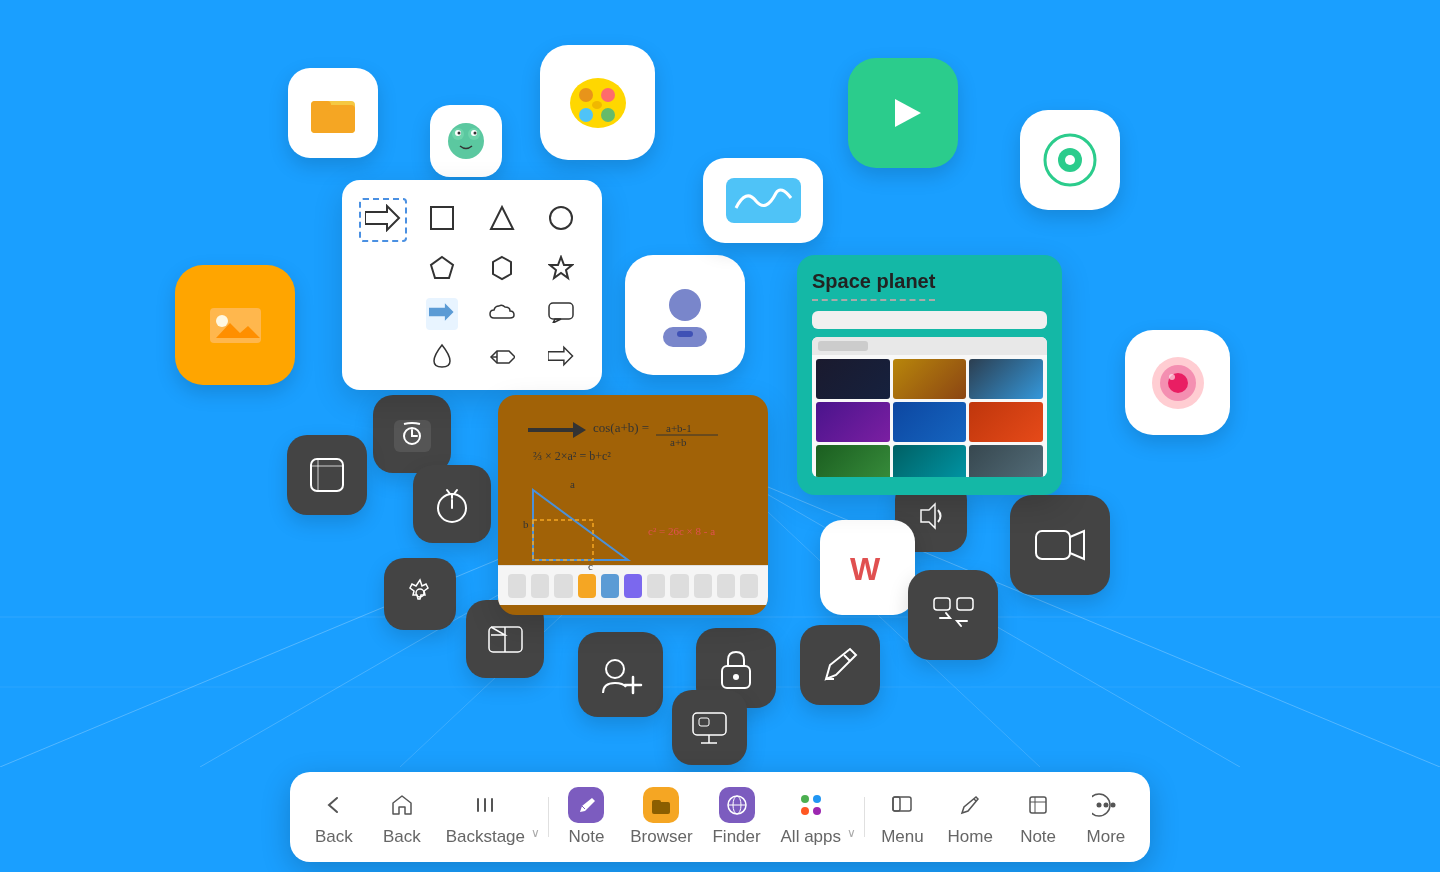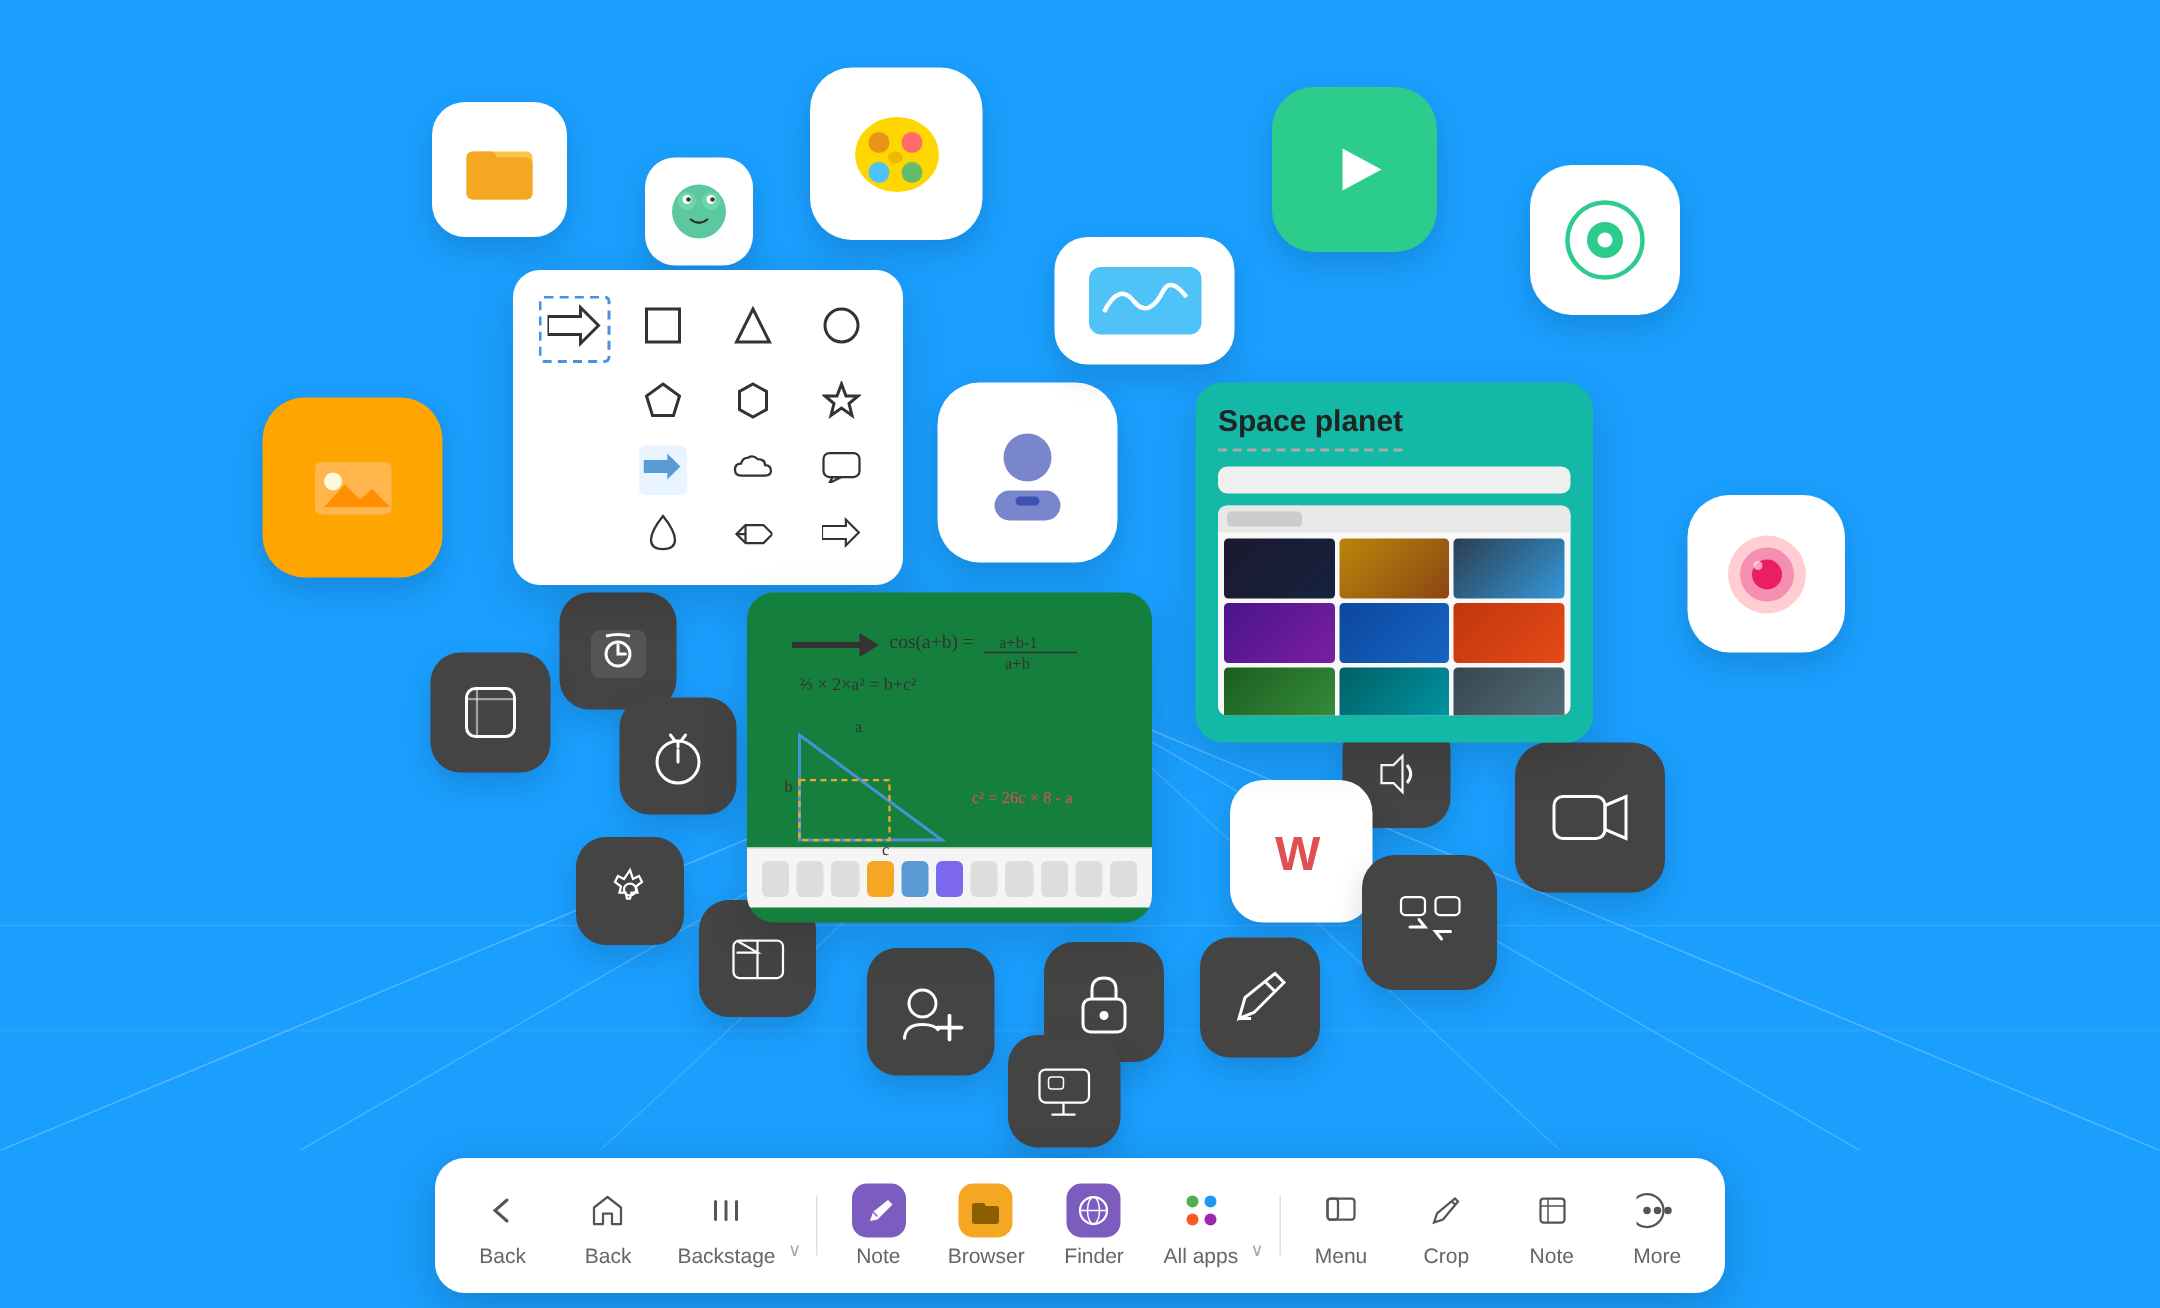--- a/index.html
+++ b/index.html
@@ -70,21 +70,21 @@
       border-radius: 4px;
     }
 
     
     .math-card {
       position: absolute;
       top: 395px;
       left: 498px;
       width: 270px;
       height: 220px;
-      background: #15803d;
+      background: #a16207;
       border-radius: 18px;
       box-shadow: 0 10px 30px rgba(0,0,0,0.15);
       overflow: hidden;
     }
 
     .math-content {
       padding: 15px 20px;
       height: 170px;
       position: relative;
     }
@@ -216,21 +216,21 @@
       background: #7c5cbf;
       border-radius: 10px;
       color: white;
     }
 
     .taskbar-icon.allapps-icon {
       border-radius: 10px;
     }
 
     .taskbar-label {
-      font-size: 14px;
+      font-size: 17px;
       color: #666;
       text-align: center;
     }
 
     .taskbar-divider {
       width: 1px;
       height: 40px;
       background: #e0e0e0;
     }
 
@@ -688,21 +688,21 @@
     <span class="taskbar-label">Menu</span>
   </div>
 
   <div class="taskbar-item">
     <div class="taskbar-icon">
       <svg width="24" height="24" viewBox="0 0 24 24">
         <path d="M4 20 L6 14 L18 4 L20 6 L10 18 Z" stroke="#555" stroke-width="1.5" fill="none"></path>
         <line x1="16" y1="6" x2="18" y2="8" stroke="#555" stroke-width="1.5"></line>
       </svg>
     </div>
-    <span class="taskbar-label">Crop</span>
+    <span class="taskbar-label">Home</span>
   </div>
 
   <div class="taskbar-item">
     <div class="taskbar-icon">
       <svg width="24" height="24" viewBox="0 0 24 24">
         <rect x="4" y="4" width="16" height="16" rx="2" stroke="#555" stroke-width="1.5" fill="none"></rect>
         <line x1="4" y1="9" x2="20" y2="9" stroke="#555" stroke-width="1"></line>
         <line x1="9" y1="4" x2="9" y2="20" stroke="#555" stroke-width="1"></line>
       </svg>
     </div>

